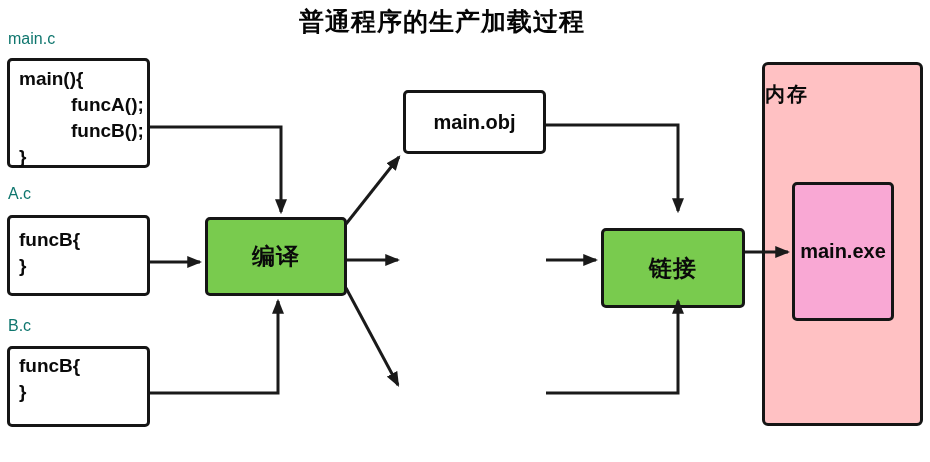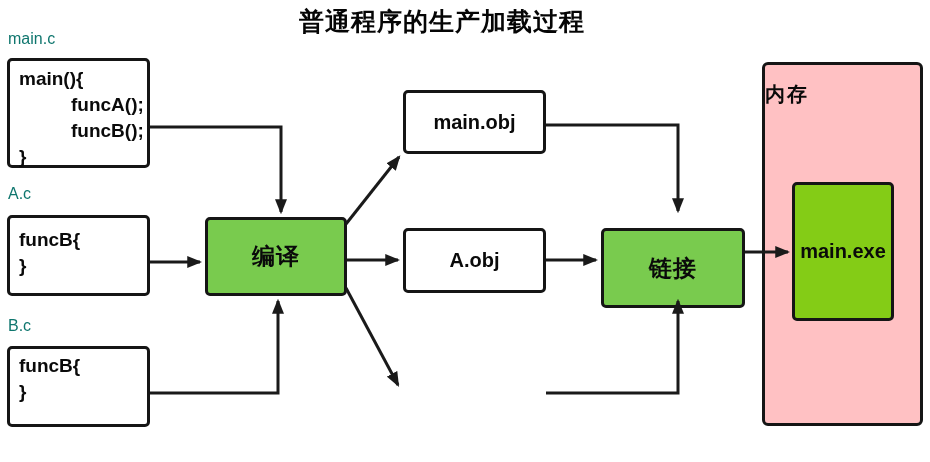--- a/index.html
+++ b/index.html
@@ -60,21 +60,21 @@
   .memory-label {
     position: absolute;
     left: 0; top: 16px; width: 100%;
     text-align: left;
     font-size: 20px;
     font-weight: bold;
     color: #0a0a0a;
     letter-spacing: 2px;
   }
   .exe {
-    background: #84cc16;
+    background: #f9a8d4;
     font-size: 20px;
   }
   .wires {
     position: absolute;
     left: 0; top: 0;
     width: 930px; height: 462px;
     pointer-events: none;
   }
 </style>
 </head>
@@ -100,21 +100,20 @@
 
   <div class="file-label" style="left:8px; top:317px;">B.c</div>
   <div class="box code-box" style="left:7px; top:346px; width:143px; height:81px; padding-top:4px;">
     <div class="code-line">funcB{</div>
     <div class="code-line">}</div>
   </div>
 
   <div class="box center-text process" style="left:205px; top:217px; width:142px; height:79px;">编译</div>
 
   <div class="box center-text obj" style="left:403px; top:90px; width:143px; height:64px;">main.obj</div>
-  <div class="box center-text obj" style="left:403px; top:228px; width:143px; height:65px;">A.obj</div>
 
   <div class="box center-text process" style="left:601px; top:228px; width:144px; height:80px;">链接</div>
 
   <div class="box memory" style="left:762px; top:62px; width:161px; height:364px;">
     <div class="memory-label">内存</div>
   </div>
   <div class="box center-text exe" style="left:792px; top:182px; width:102px; height:139px;">main.exe</div>
 
   <svg class="wires" viewBox="0 0 930 462">
     <defs>

